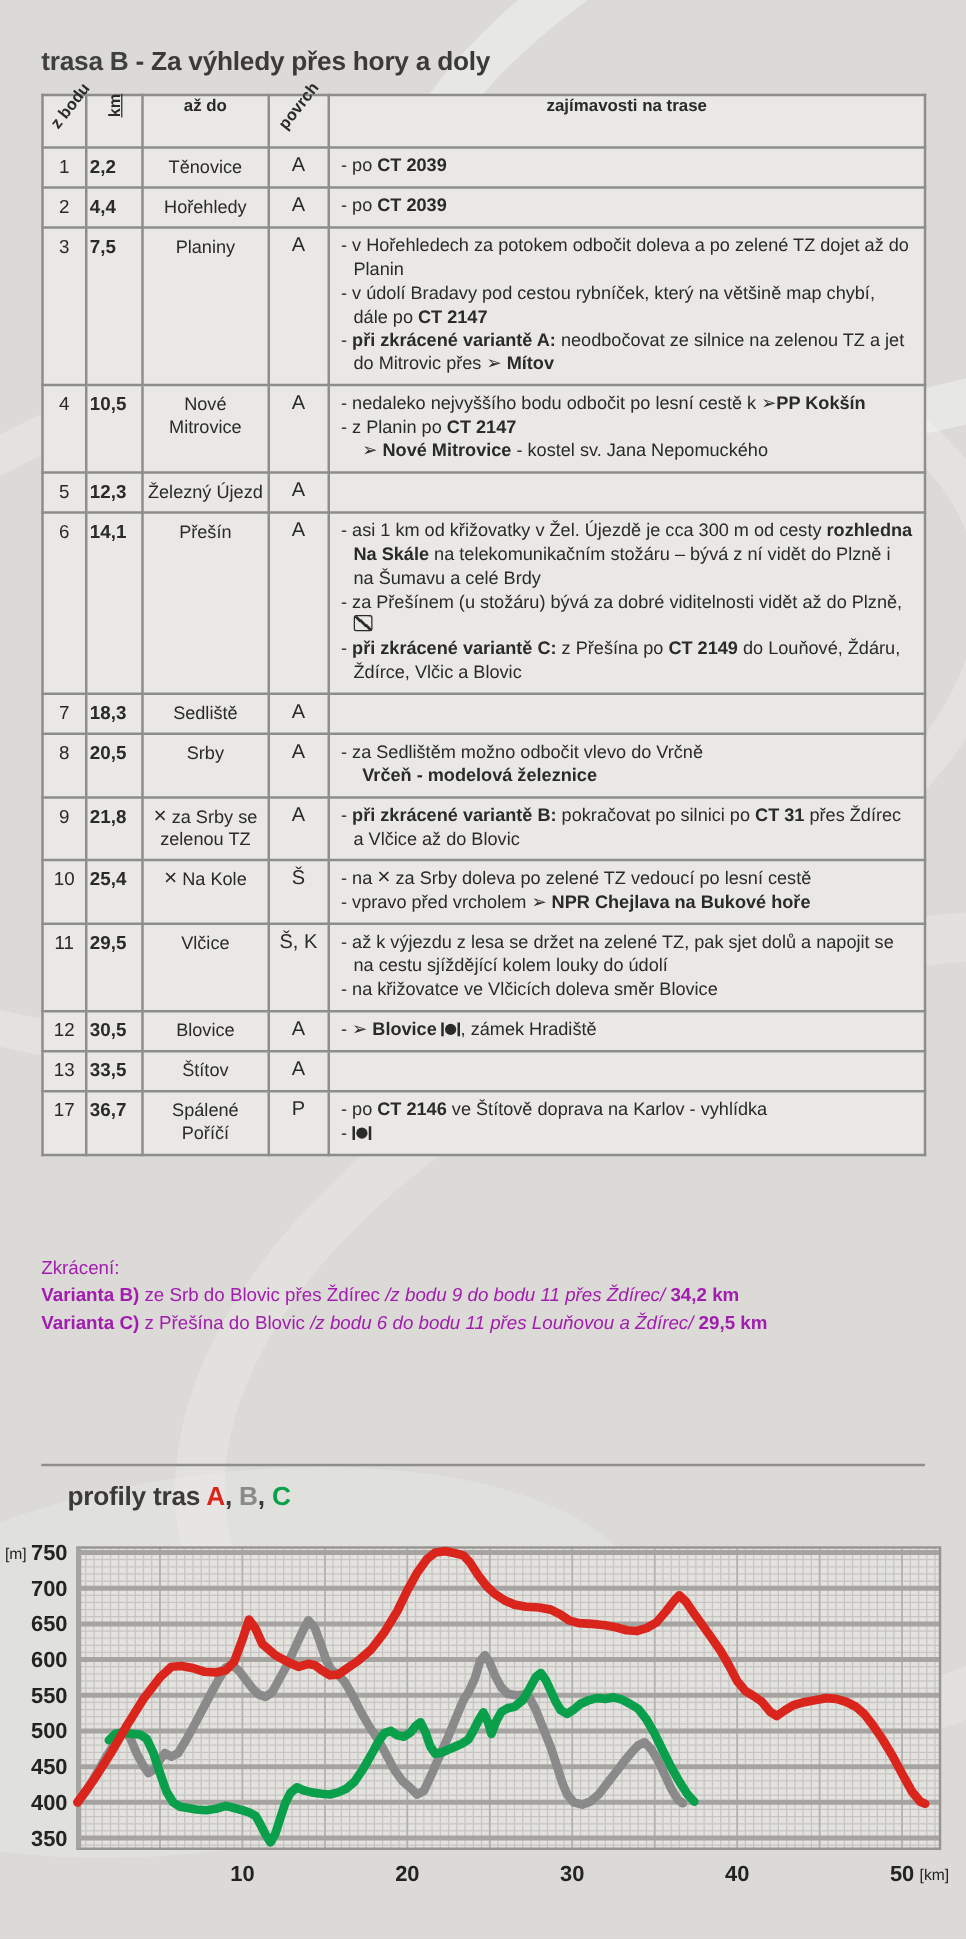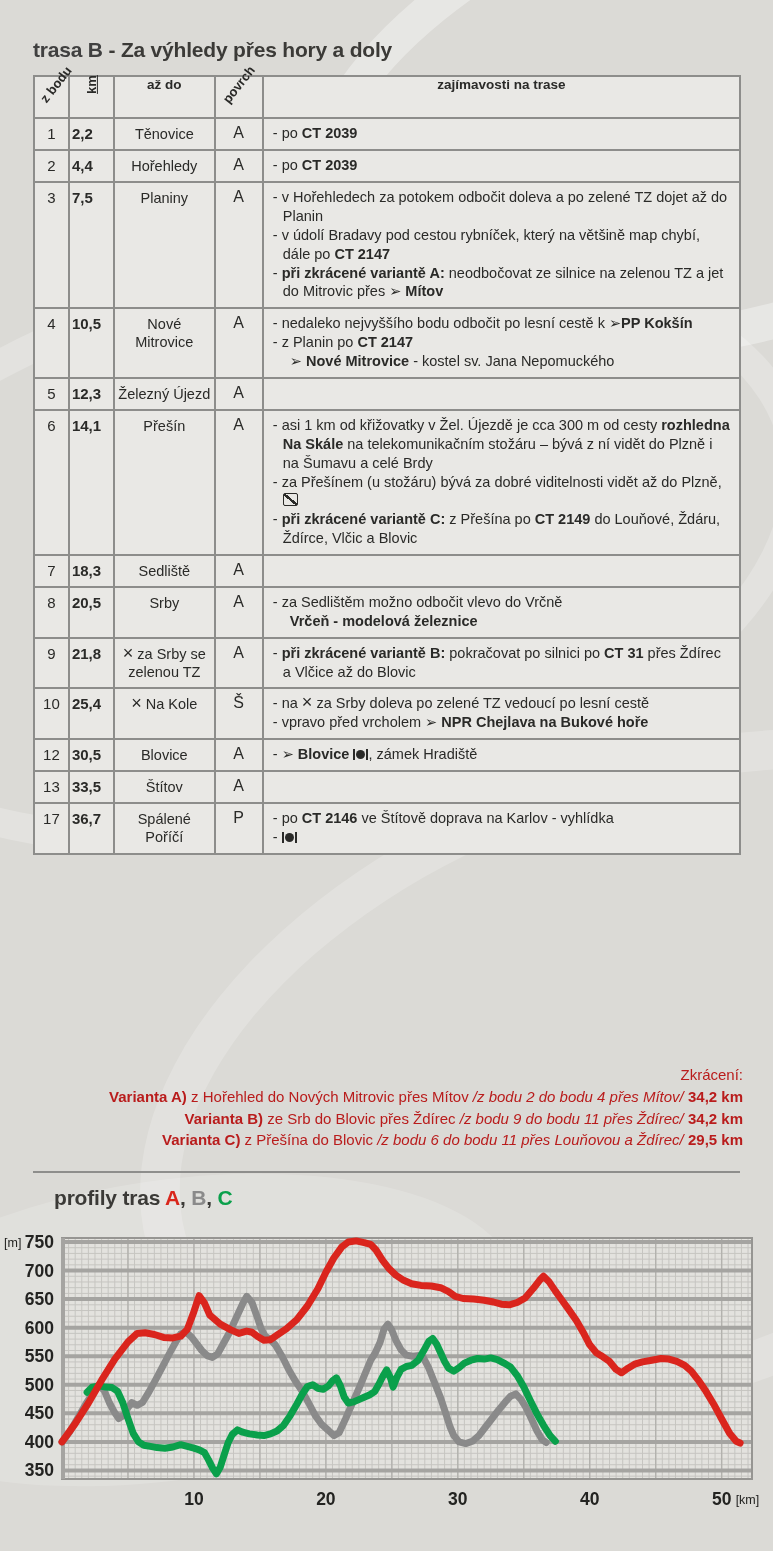--- a/index.html
+++ b/index.html
@@ -34,21 +34,21 @@
 
   .ic-x{font-size:1.25em;line-height:0;}
   .ic-arrow{font-weight:bold;}
   .ic-view{display:inline-block;width:13px;height:11px;border:1.5px solid #2a2a28;border-radius:2px;vertical-align:-1px;
     background:linear-gradient(to top right,transparent 43%,#2a2a28 43%,#2a2a28 57%,transparent 57%);}
   .ic-meal{display:inline-block;width:15px;height:11px;position:relative;vertical-align:-1px;text-indent:0;}
   .ic-meal i{position:absolute;left:3px;top:1px;width:9px;height:9px;border-radius:50%;background:#2a2a28;}
   .ic-meal::before,.ic-meal::after{content:"";position:absolute;top:0;width:2px;height:11px;background:#2a2a28;}
   .ic-meal::before{left:0;} .ic-meal::after{right:0;}
 
-  .shortcuts{position:absolute;left:33px;top:1064px;width:710px;color:#b91c1c;font-size:15px;line-height:1.45;text-align:right;}
+  .shortcuts{position:absolute;left:33px;top:1004px;width:710px;color:#a21caf;font-size:15px;line-height:1.45;}
   .shortcuts .sc-line b{font-weight:bold;}
   .divider{position:absolute;left:33px;top:1171px;width:707px;height:0;border-top:2px solid #8e8e8c;}
   .profiles-h{position:absolute;left:33px;top:1186px;font-size:21px;font-weight:bold;color:#3b3a37;letter-spacing:-0.2px;margin-left:21px;}
   .chart-wrap{position:absolute;left:0;top:1226px;width:773px;height:310px;}
 </style>
 </head>
 <body>
 
 <div class="page">
   <div class="wm wm1"></div>
@@ -167,20 +167,30 @@
           <td class="from">10</td>
           <td class="km">25,4</td>
           <td class="to"><span class="ic-x">×</span> Na Kole</td>
           <td class="surf">Š</td>
           <td class="notes">
             <div class="note">- na <span class="ic-x">×</span> za Srby doleva po zelené TZ vedoucí po lesní cestě</div>
             <div class="note">- vpravo před vrcholem <span class="ic-arrow">➢</span> <b>NPR Chejlava na Bukové hoře</b></div>
           </td>
         </tr>
         <tr>
+          <td class="from">11</td>
+          <td class="km">29,5</td>
+          <td class="to">Vlčice</td>
+          <td class="surf">Š, K</td>
+          <td class="notes">
+            <div class="note">- až k výjezdu z lesa se držet na zelené TZ, pak sjet dolů a napojit se na cestu sjíždějící kolem louky do údolí</div>
+            <div class="note">- na křižovatce ve Vlčicích doleva směr Blovice</div>
+          </td>
+        </tr>
+        <tr>
           <td class="from">12</td>
           <td class="km">30,5</td>
           <td class="to">Blovice</td>
           <td class="surf">A</td>
           <td class="notes">
             <div class="note">- <span class="ic-arrow">➢</span> <b>Blovice</b> <span class="ic-meal"><i></i></span>, zámek Hradiště</div>
           </td>
         </tr>
         <tr>
           <td class="from">13</td>
@@ -198,21 +208,20 @@
             <div class="note">- po <b>CT 2146</b> ve Štítově doprava na Karlov - vyhlídka</div>
             <div class="note">- <span class="ic-meal"><i></i></span></div>
           </td>
         </tr>
       </tbody>
   </table>
 
   <div class="shortcuts">
     <div class="sc-head">Zkrácení:</div>
     <div id="sc-lines">
-        <div class="sc-line"><b>Varianta A)</b> z Hořehled do Nových Mitrovic přes Mítov <i>/z bodu 2 do bodu 4 přes Mítov/</i>  <b>34,2 km</b></div>
         <div class="sc-line"><b>Varianta B)</b> ze Srb do Blovic přes Ždírec <i>/z bodu 9 do bodu 11 přes Ždírec/</i>  <b>34,2 km</b></div>
         <div class="sc-line"><b>Varianta C)</b> z Přešína do Blovic <i>/z bodu 6 do bodu 11 přes Louňovou a Ždírec/</i>  <b>29,5 km</b></div>
       </div>
   </div>
 
   <div class="divider"></div>
 
   <div class="profiles-h">
     <span>profily tras</span>
     <span id="profiles-letters"> <span style="color: rgb(217, 38, 28);">A</span><span style="color: rgb(59, 58, 55);">, </span><span style="color: rgb(138, 138, 138);">B</span><span style="color: rgb(59, 58, 55);">, </span><span style="color: rgb(10, 160, 75);">C</span></span>

